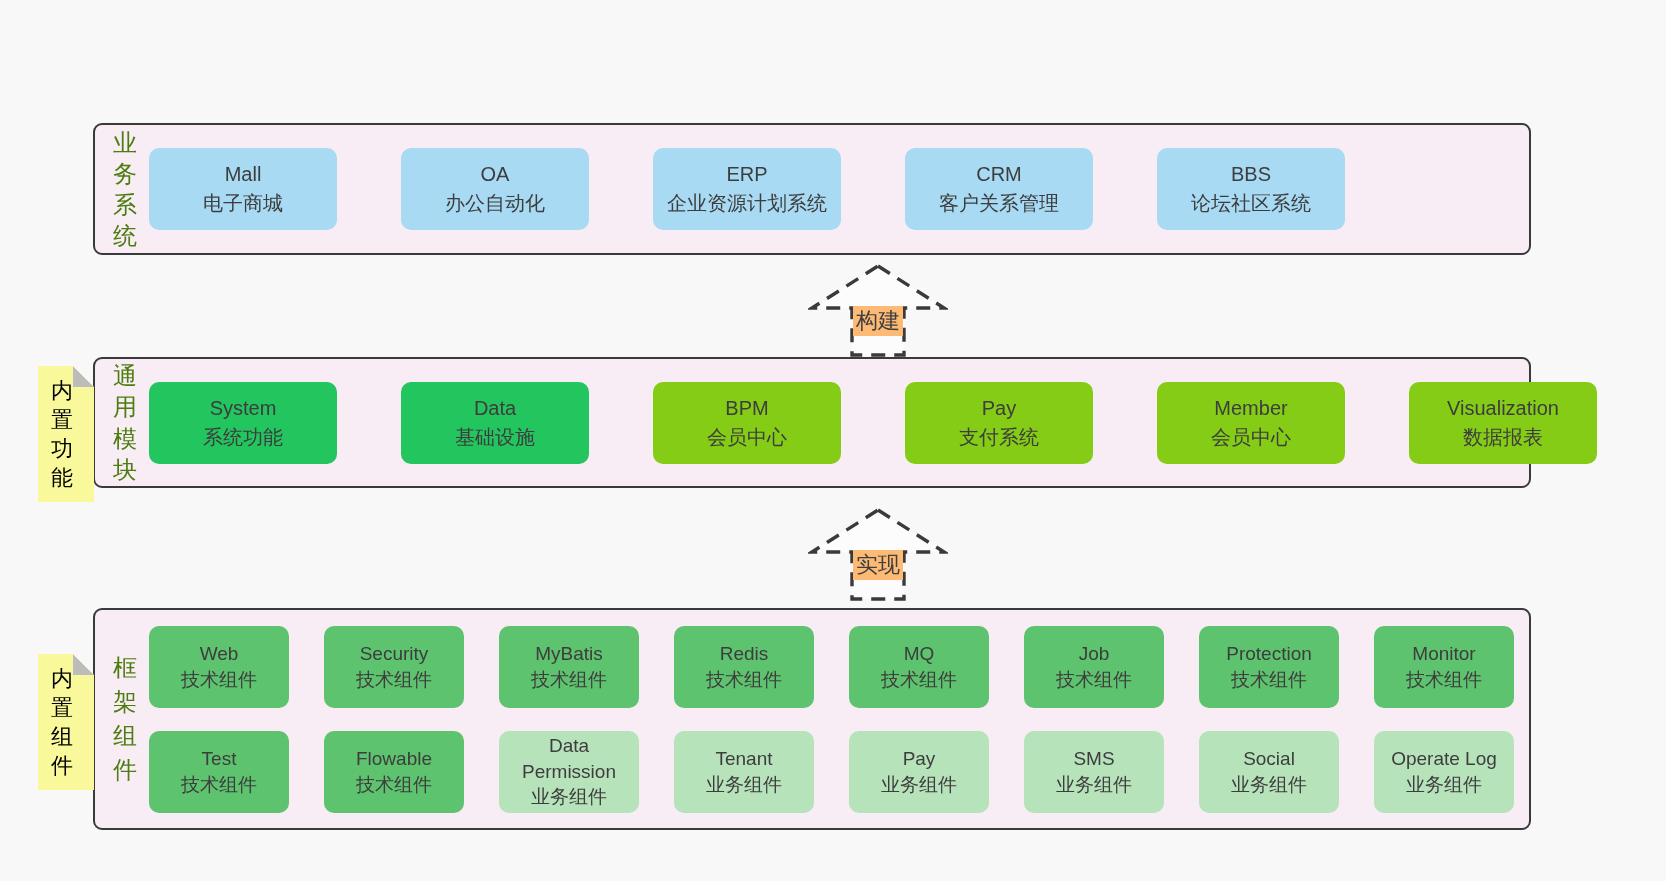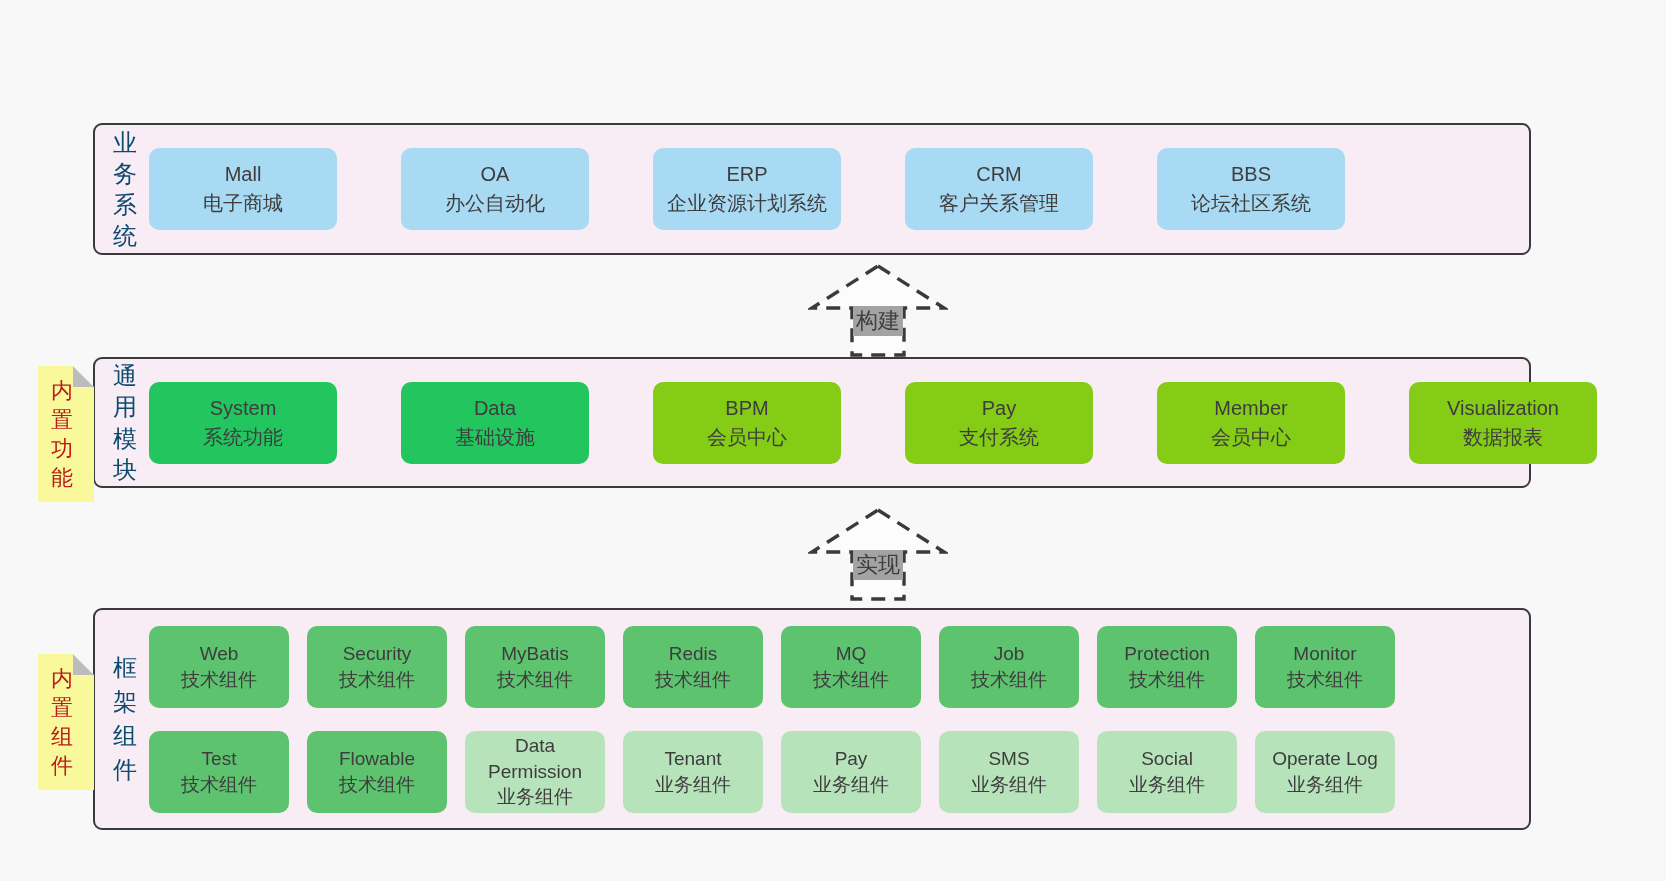--- a/index.html
+++ b/index.html
@@ -18,73 +18,73 @@
   .layer-business{top:123px;height:132px;}
   .layer-modules{top:357px;height:131px;}
   .layer-components{top:608px;height:222px;}
   
   .vlabel{
     flex:0 0 auto;display:flex;align-items:center;justify-content:center;
     margin-left:10px;width:40px;
   }
   .vlabel span{
     display:block;width:1.05em;font-size:24px;line-height:1.3;
-    word-break:break-all;text-align:center;color:#0c4a6e;
+    word-break:break-all;text-align:center;color:#4d7c0f;
   }
   .layer-components .vlabel span{line-height:1.42;}
   
   .boxes{
     flex:1 1 auto;display:flex;align-items:center;gap:64px;
     padding:0 22px 0 4px;
   }
   .nbox{
     width:188px;height:82px;border-radius:10px;
     display:flex;flex-direction:column;align-items:center;justify-content:center;
     text-align:center;font-size:20px;line-height:1.45;
   }
   .grid{
     flex:1 1 auto;display:grid;
     grid-template-columns:repeat(8,140px);
-    grid-auto-rows:82px;gap:23px 18px;
+    grid-auto-rows:82px;gap:23px 35px;
     align-content:center;padding:0 22px 0 4px;
   }
   .gbox{
     border-radius:10px;display:flex;flex-direction:column;
     align-items:center;justify-content:center;text-align:center;
     font-size:19px;line-height:1.35;padding:2px;box-sizing:border-box;
   }
   .c-blue{background:#a8daf4;}
   .c-red{background:#22c55e;}
   .c-pink{background:#84cc16;}
   .c-green{background:#5ec36f;}
   .c-lgreen{background:#b7e3bb;}
   
   .arrow{position:absolute;width:140px;height:98px;}
   .arrow-1{left:808px;top:262px;}
   .arrow-2{left:808px;top:506px;}
   .arrow svg{display:block;}
   .arrow .alabel{
     position:absolute;left:50%;top:44px;transform:translateX(-50%);
-    background:#a3a3a3;padding:0 3px;font-size:22px;color:#3f3f3f;white-space:nowrap;
+    background:#fdba74;padding:0 3px;font-size:22px;color:#3f3f3f;white-space:nowrap;
   }
   
   .sticky{
     position:absolute;left:38px;width:56px;background:#f9f89b;
     clip-path:polygon(0 0,calc(100% - 21px) 0,100% 21px,100% 100%,0 100%);
     display:flex;align-items:center;justify-content:center;z-index:1;
   }
   .sticky-1{top:366px;height:136px;}
   .sticky-2{top:654px;height:136px;}
   .sticky .fold{
     position:absolute;top:0;right:0;width:21px;height:21px;background:#bcbcbc;
     clip-path:polygon(0 0,100% 100%,0 100%);
   }
   .sticky span{
     display:block;width:1.05em;font-size:22px;line-height:1.32;
-    word-break:break-all;text-align:center;color:#b91c1c;position:relative;left:-4px;
+    word-break:break-all;text-align:center;color:#000000;position:relative;left:-4px;
   }
 </style>
 </head>
 <body>
 
 <div class="canvas">
 
   <section class="layer layer-business">
     <div class="vlabel">
       <span>业务系统</span>

